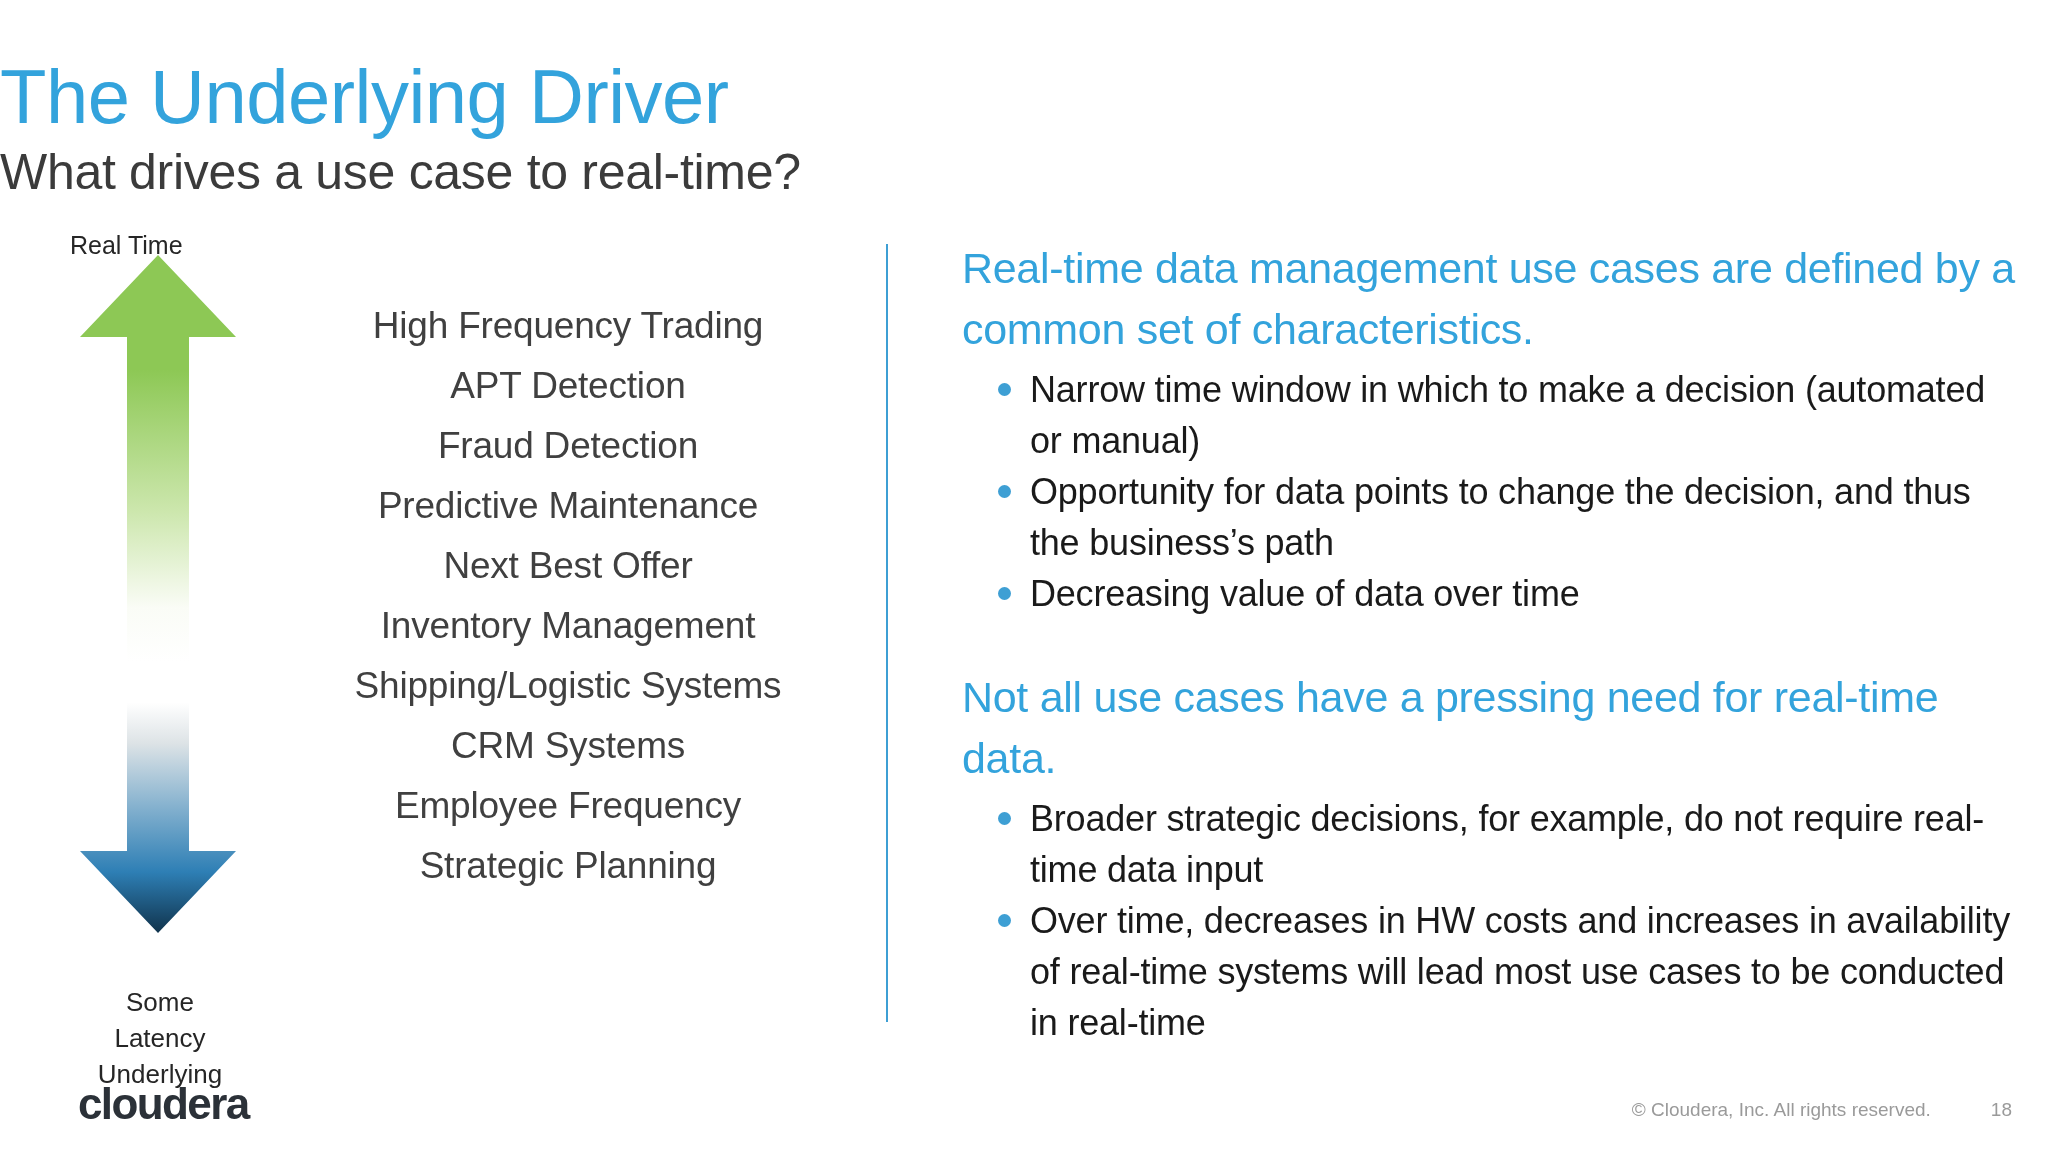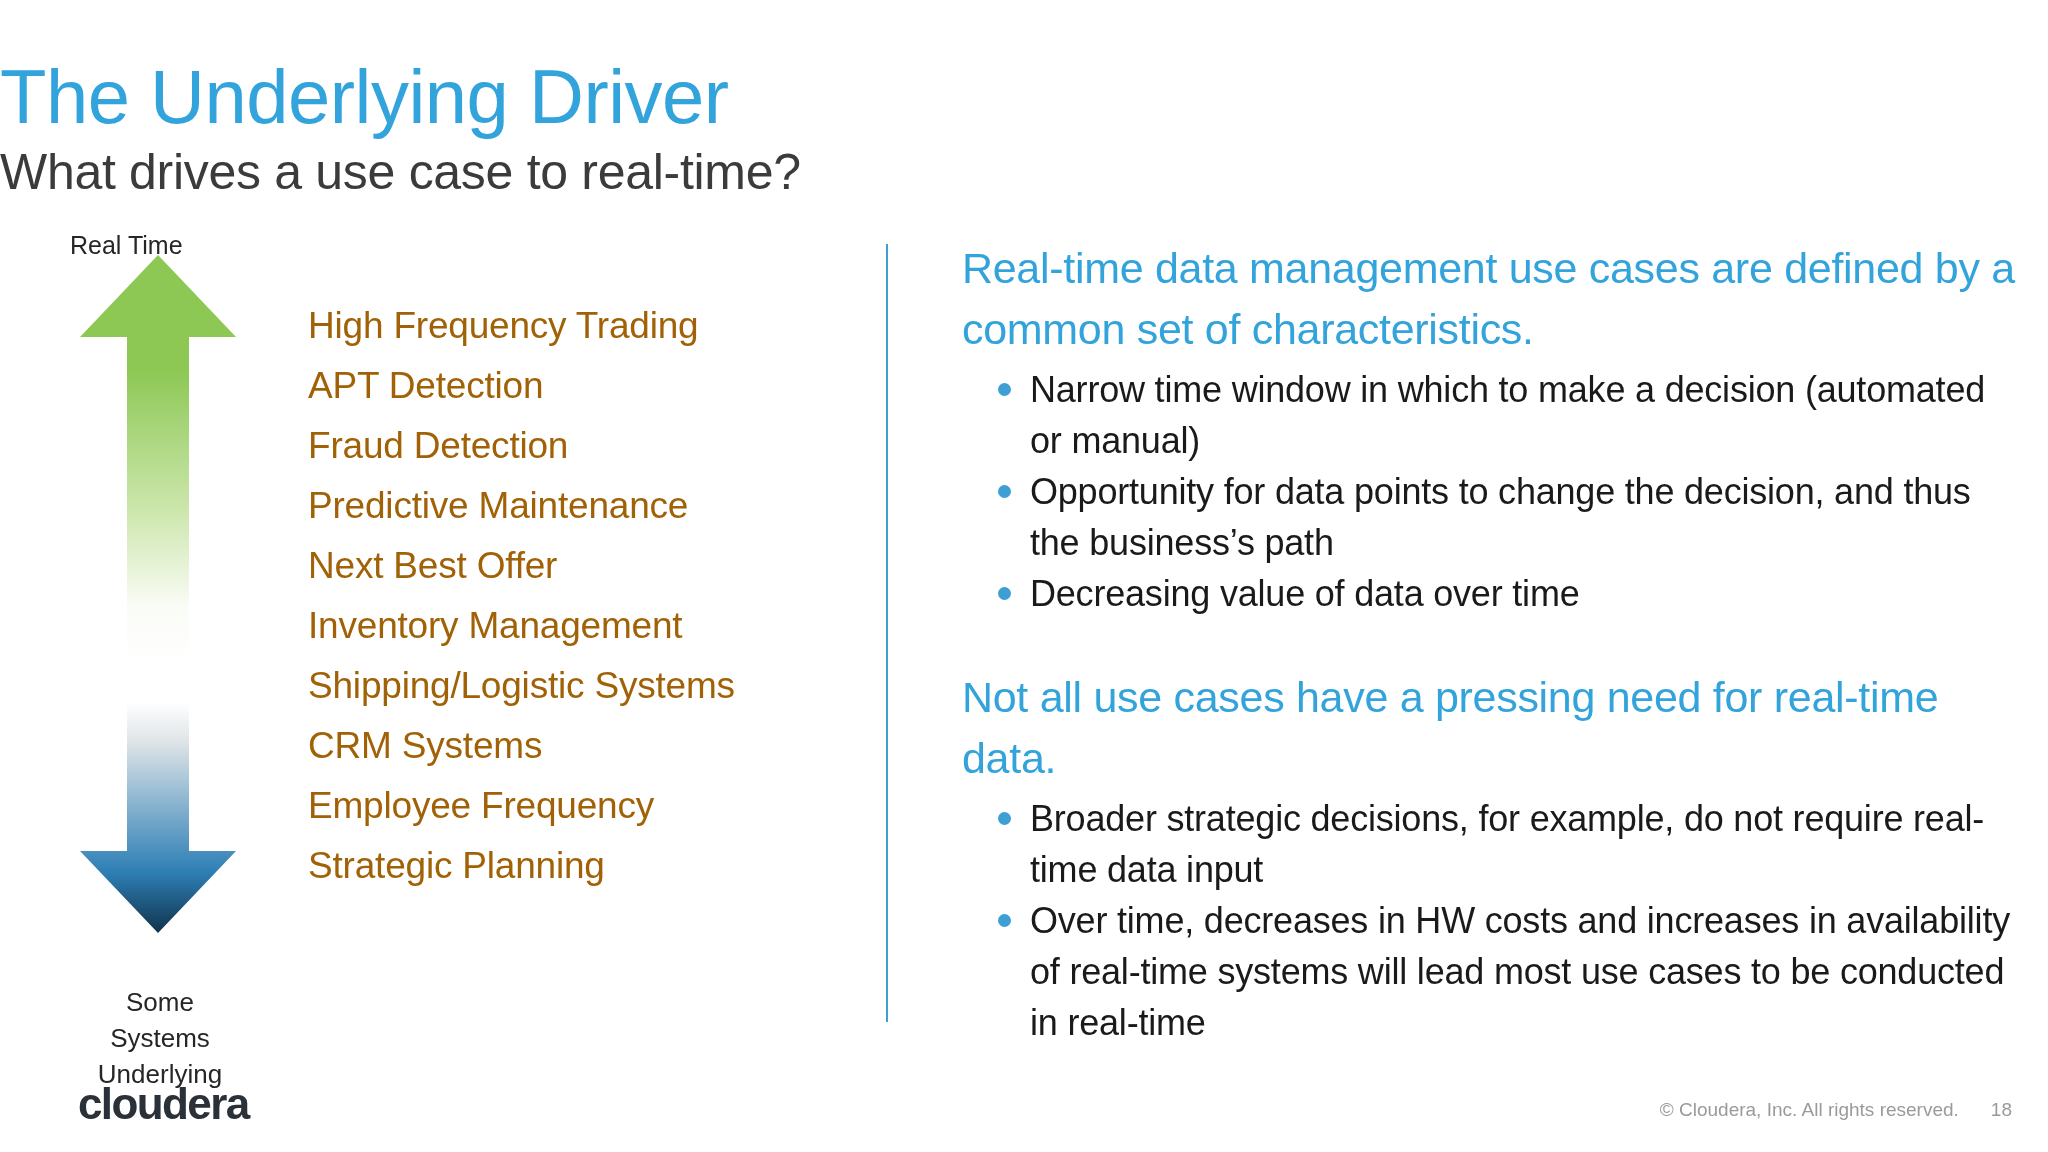--- a/index.html
+++ b/index.html
@@ -89,25 +89,26 @@
   }
 
   
   .usecase-list {
     position: absolute;
     left: 308px;
     top: 300px;
     width: 520px;
   }
   .usecase-item {
-    color: #a16207;
+    color: #404040;
     font-size: 37px;
     line-height: 52px;
     margin-bottom: 8px;
     letter-spacing: -0.2px;
+    text-align: center;
   }
 
   
   .divider {
     position: absolute;
     left: 886px;
     top: 244px;
     width: 2px;
     height: 778px;
     background: #3E9FD4;
@@ -163,21 +164,21 @@
     font-weight: 700;
     color: #2B3138;
     letter-spacing: -1.6px;
   }
   .footer-right {
     position: absolute;
     right: 36px;
     top: 1098px;
     display: flex;
     align-items: baseline;
-    gap: 32px;
+    gap: 60px;
     color: #9A9A9A;
     font-size: 19px;
     line-height: 24px;
   }
 </style>
 </head>
 <body>
 
 <div class="slide">
 
@@ -205,21 +206,21 @@
           <stop offset="91%" stop-color="#2E7FB5"></stop>
           <stop offset="100%" stop-color="#10334C"></stop>
         </linearGradient>
       </defs>
       <path d="M80 0 L158 82 L111 82 L111 596 L158 596 L80 678 L2 596 L49 596 L49 82 L2 82 Z" fill="url(#axisGrad)"></path>
     </svg>
   </div>
 
   <div class="scale-label-bottom">
     <div>Some</div>
-    <div>Systems</div>
+    <div>Latency</div>
     <div>Underlying</div>
   </div>
 
   <div class="usecase-list">
     <div class="usecase-item">High Frequency Trading</div>
     <div class="usecase-item">APT Detection</div>
     <div class="usecase-item">Fraud Detection</div>
     <div class="usecase-item">Predictive Maintenance</div>
     <div class="usecase-item">Next Best Offer</div>
     <div class="usecase-item">Inventory Management</div>

